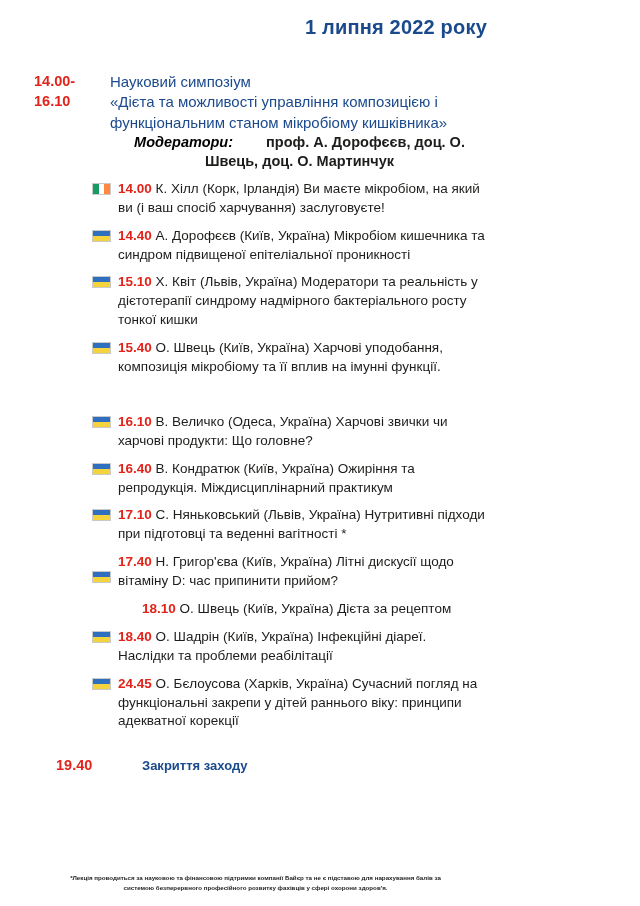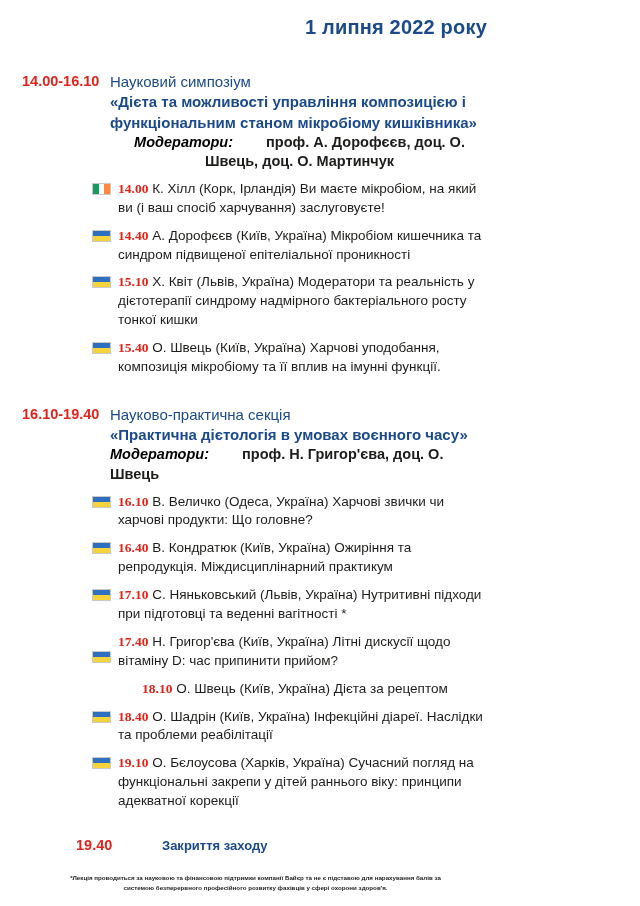--- a/index.html
+++ b/index.html
@@ -42,38 +42,38 @@
   }
   .session-head {
     display: flex;
     align-items: flex-start;
   }
   .session-time {
     color: #e2231a;
     font-weight: bold;
     font-size: 14.5px;
     width: 110px;
-    padding-left: 22px;
+    padding-left: 34px;
     box-sizing: border-box;
     flex: 0 0 110px;
     line-height: 1.35;
   }
   .session-titles {
     flex: 1 1 auto;
     padding-right: 28px;
   }
   .session-name {
     color: #1b4a8c;
     font-weight: normal;
     font-size: 15px;
     line-height: 1.35;
   }
   .session-subject {
     color: #1b4a8c;
-    font-weight: bold;
+    font-weight: normal;
     font-size: 15px;
     line-height: 1.35;
   }
   .moderators {
     font-size: 14.5px;
     line-height: 1.35;
     color: #1b4a8c;
     font-weight: bold;
   }
   .moderators .mod-label {
@@ -114,32 +114,31 @@
   }
   .flag.ua {
     background: linear-gradient(to bottom, #2f6fc0 0%, #2f6fc0 50%, #f5d33c 50%, #f5d33c 100%);
   }
   .flag.ie {
     background: linear-gradient(to right, #169b62 0%, #169b62 33.33%, #ffffff 33.33%, #ffffff 66.66%, #ff883e 66.66%, #ff883e 100%);
   }
   .talk-time {
     color: #e2231a;
     font-weight: bold;
-    font-family: Liberation Serif, serif;
   }
   .talk-text {
     color: #1d1d1b;
   }
   .talk.indent-extra {
     padding-left: 24px;
   }
 
   .closing {
     margin-top: 26px;
-    padding-left: 76px;
+    padding-left: 56px;
     display: flex;
     align-items: baseline;
   }
   .closing-time {
     color: #e2231a;
     font-weight: bold;
     font-size: 14.5px;
     width: 86px;
     flex: 0 0 86px;
   }
@@ -206,31 +205,20 @@
           <span class="flag ua"></span>
           <span class="talk-time">15.40</span>
           <span class="talk-text">О. Швець (Київ, Україна) Харчові уподобання, композиція мікробіому та її вплив на імунні функції.</span>
         </div>
       </div>
     </div>
 
     <div class="section-gap"></div>
 
     <div class="session">
-      <div class="session-head">
-        <div class="session-time">16.10-19.40</div>
-        <div class="session-titles">
-          <div class="session-name">Науково-практична секція</div>
-          <div class="session-subject">«Практична дієтологія в умовах воєнного часу»</div>
-          <div class="moderators">
-            <span class="mod-label">Модератори:</span>
-            <span class="mod-names">проф. Н. Григор'єва, доц. О. Швець</span>
-          </div>
-        </div>
-      </div>
       <div class="talks">
         <div class="talk">
           <span class="flag ua"></span>
           <span class="talk-time">16.10</span>
           <span class="talk-text">В. Величко (Одеса, Україна) Харчові звички чи харчові продукти: Що головне?</span>
         </div>
         <div class="talk">
           <span class="flag ua"></span>
           <span class="talk-time">16.40</span>
           <span class="talk-text">В. Кондратюк (Київ, Україна) Ожиріння та репродукція. Міждисциплінарний практикум</span>
@@ -250,21 +238,21 @@
           <span class="talk-time">18.10</span>
           <span class="talk-text">О. Швець (Київ, Україна) Дієта за рецептом</span>
         </div>
         <div class="talk">
           <span class="flag ua"></span>
           <span class="talk-time">18.40</span>
           <span class="talk-text">О. Шадрін (Київ, Україна) Інфекційні діареї. Наслідки та проблеми реабілітації</span>
         </div>
         <div class="talk">
           <span class="flag ua"></span>
-          <span class="talk-time">19.10</span>
+          <span class="talk-time">24.45</span>
           <span class="talk-text">О. Бєлоусова (Харків, Україна) Сучасний погляд на функціональні закрепи у дітей раннього віку: принципи адекватної корекції</span>
         </div>
       </div>
     </div>
 
     <div class="closing">
       <div class="closing-time">19.40</div>
       <div class="closing-label">Закриття заходу</div>
     </div>
 

